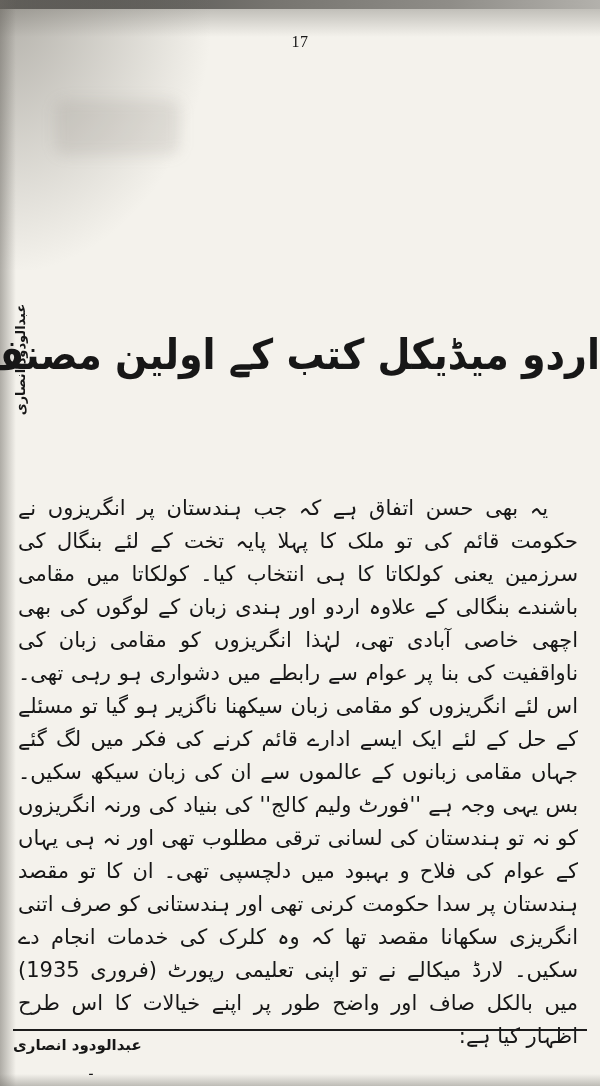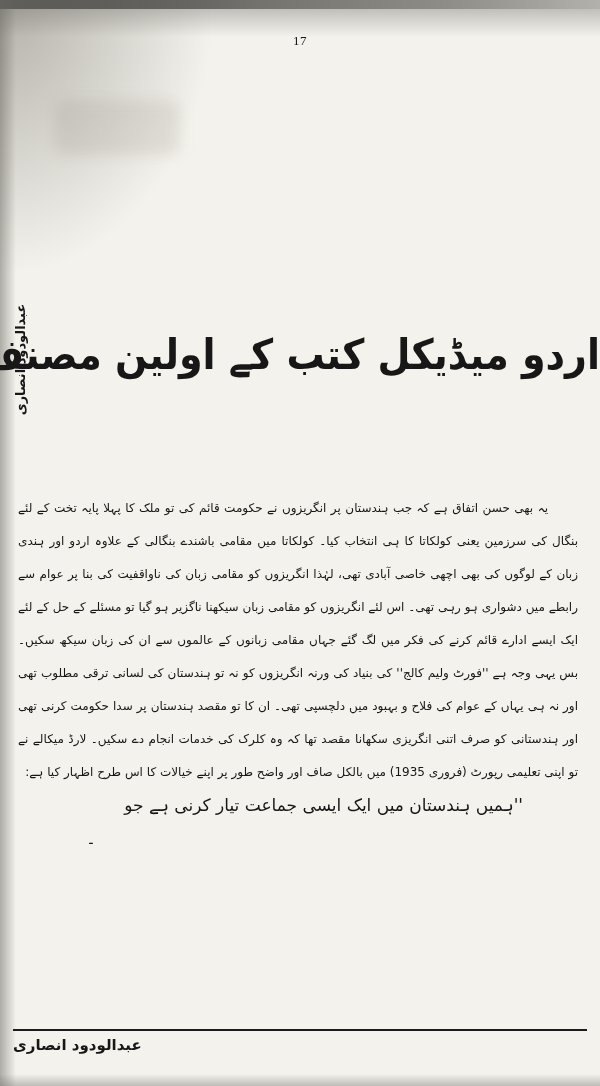--- a/index.html
+++ b/index.html
@@ -41,21 +41,21 @@
     position: absolute; top: 100px; left: 55px; width: 125px; height: 55px;
     background: rgba(118,115,108,0.14);
     filter: blur(7px);
     border-radius: 10px;
   }
   
   .page-number {
     position: absolute; top: 33px; left: 0; right: 0;
     text-align: center;
     font-family: "Liberation Serif", serif;
-    font-size: 13px;
+    font-size: 16px;
     letter-spacing: 0.5px;
   }
   .margin-vertical {
     position: absolute; left: -46px; top: 352px; width: 132px;
     text-align: center;
     transform: rotate(-90deg);
     direction: rtl;
     font-size: 13px;
     font-weight: 700;
     white-space: nowrap;
@@ -70,21 +70,21 @@
     font-weight: 700;
     transform: scaleY(1.1);
     white-space: nowrap;
   }
   .content {
     position: absolute; top: 492px; left: 18px; right: 22px;
     direction: rtl;
   }
   .body-text {
     text-align: justify;
-    font-size: 12px;
+    font-size: 21px;
     line-height: 33px;
     text-indent: 30px;
   }
   .quote-line {
     font-size: 17px;
     line-height: 33px;
     padding-right: 55px;
   }
   .trailing-mark {
     font-size: 17px;
@@ -122,21 +122,20 @@
   <div class="ghost"></div>
 
   <div class="page-number">17</div>
 
   <div class="margin-vertical">عبدالودود انصاری</div>
 
   <h1 class="title">اردو میڈیکل کتب کے اولین مصنف</h1>
 
   <div class="content">
     <div class="body-text">یہ بھی حسن اتفاق ہے کہ جب ہندستان پر انگریزوں نے حکومت قائم کی تو ملک کا پہلا پایہ تخت کے لئے بنگال کی سرزمین یعنی کولکاتا کا ہی انتخاب کیا۔ کولکاتا میں مقامی باشندے بنگالی کے علاوہ اردو اور ہندی زبان کے لوگوں کی بھی اچھی خاصی آبادی تھی، لہٰذا انگریزوں کو مقامی زبان کی ناواقفیت کی بنا پر عوام سے رابطے میں دشواری ہو رہی تھی۔ اس لئے انگریزوں کو مقامی زبان سیکھنا ناگزیر ہو گیا تو مسئلے کے حل کے لئے ایک ایسے ادارے قائم کرنے کی فکر میں لگ گئے جہاں مقامی زبانوں کے عالموں سے ان کی زبان سیکھ سکیں۔ بس یہی وجہ ہے ''فورٹ ولیم کالج'' کی بنیاد کی ورنہ انگریزوں کو نہ تو ہندستان کی لسانی ترقی مطلوب تھی اور نہ ہی یہاں کے عوام کی فلاح و بہبود میں دلچسپی تھی۔ ان کا تو مقصد ہندستان پر سدا حکومت کرنی تھی اور ہندستانی کو صرف اتنی انگریزی سکھانا مقصد تھا کہ وہ کلرک کی خدمات انجام دے سکیں۔ لارڈ میکالے نے تو اپنی تعلیمی رپورٹ (فروری 1935) میں بالکل صاف اور واضح طور پر اپنے خیالات کا اس طرح اظہار کیا ہے:</div>
-    <div class="quote-line">''ہمیں ہندستان میں ایک ایسی جماعت تیار کرنی ہے جو</div>
     <div class="trailing-mark">۔</div>
   </div>
 
   <div class="footer-rule"></div>
   <div class="footer-row">
     <span class="footer-left">عبدالودود انصاری</span>
   </div>
 
 </div>
 

